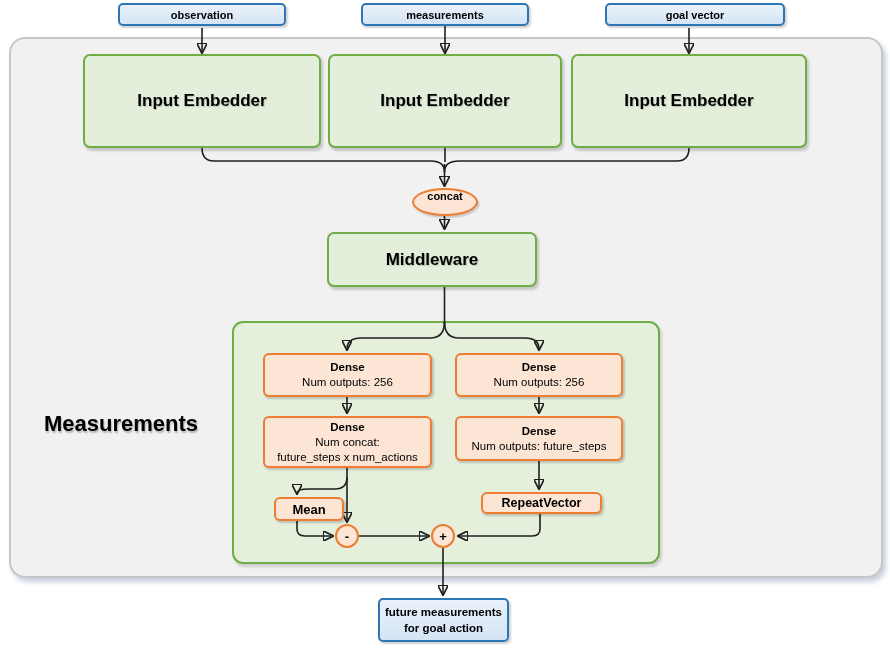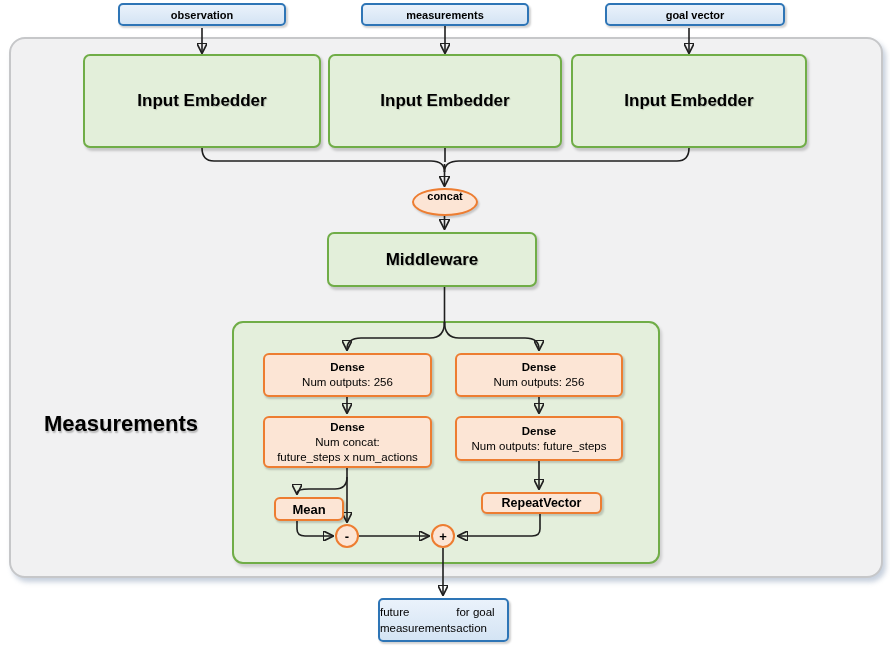--- a/index.html
+++ b/index.html
@@ -28,22 +28,22 @@
     border:2px solid var(--blue-border);border-radius:5px;
     display:flex;align-items:center;justify-content:center;
     font-weight:bold;font-size:11px;box-shadow:1.5px 2px 2px rgba(0,0,0,0.18);}
   .chip-obs{left:118px;top:3px;width:168px;}
   .chip-meas{left:361px;top:3px;width:168px;}
   .chip-goal{left:605px;top:3px;width:180px;}
 
   .chip-out{left:378px;top:598px;width:131px;height:44px;
     background:linear-gradient(var(--blue-fill-top),var(--blue-fill-bot));
     border:2.5px solid var(--blue-border);border-radius:5px;
-    display:flex;flex-direction:row;align-items:center;justify-content:center;
-    font-weight:normal;font-size:11.5px;line-height:16px;
+    display:flex;flex-direction:column;align-items:center;justify-content:center;
+    font-weight:bold;font-size:11.5px;line-height:16px;
     box-shadow:1.5px 2px 2px rgba(0,0,0,0.18);}
 
   .green-box{background:var(--green-fill);border:2.5px solid var(--green-border);
     border-radius:7px;display:flex;align-items:center;justify-content:center;
     font-weight:bold;font-size:17px;box-shadow:2px 2.5px 2.5px rgba(0,0,0,0.18);
     text-shadow:1px 1px 1px rgba(0,0,0,0.18);}
   .emb1{left:83px;top:54px;width:238px;height:94px;}
   .emb2{left:328px;top:54px;width:234px;height:94px;}
   .emb3{left:571px;top:54px;width:236px;height:94px;}
   .middleware{left:327px;top:232px;width:210px;height:55px;}

